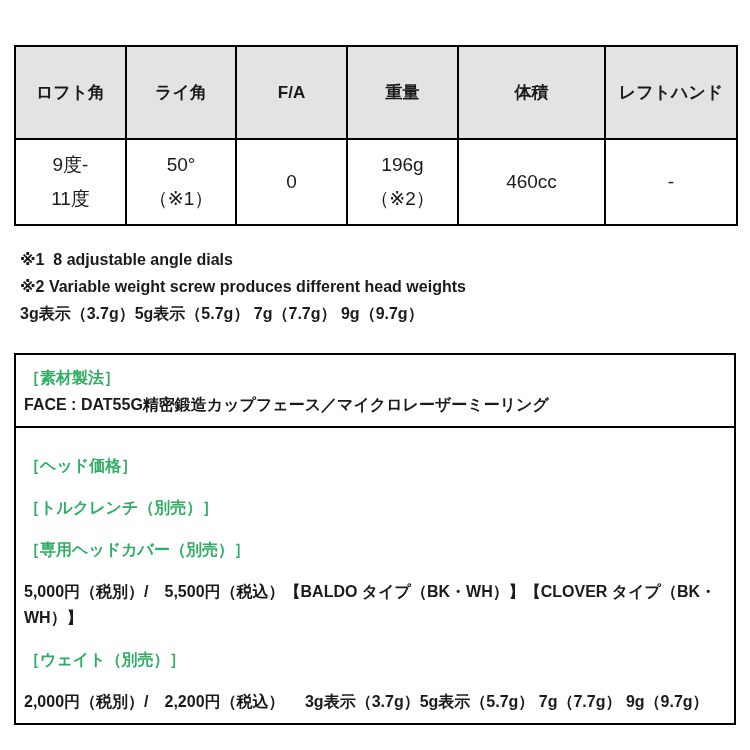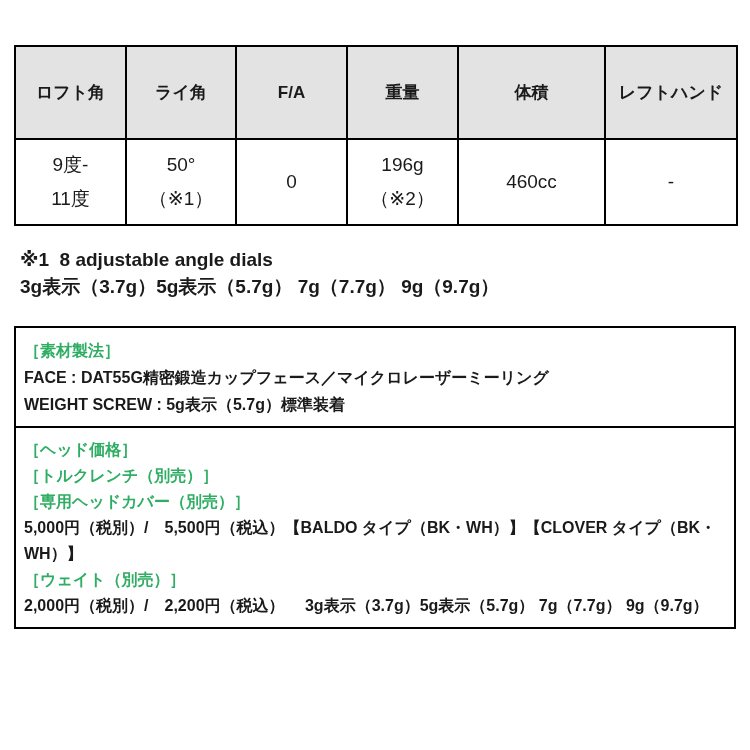--- a/index.html
+++ b/index.html
@@ -36,41 +36,41 @@
   table.spec td {
     font-size: 19px;
     font-weight: normal;
     height: 84px;
   }
   .cell-line { display: block; line-height: 34px; }
 
   
   .notes { margin: 20px 14px 0 20px; }
   .note-line {
-    font-size: 19px;
+    font-size: 16px;
     font-weight: bold;
     line-height: 27px;
     white-space: pre-wrap;
   }
 
   
   .detail-box {
     border: 2px solid #000;
     margin: 26px 14px 0 14px;
     background: #ffffff;
   }
   .box-section { padding: 9px 10px 8px 8px; }
   .box-section.first { border-bottom: 2px solid #000; }
   .box-line {
     font-size: 16px;
     font-weight: bold;
     line-height: 27px;
     white-space: pre-wrap;
   }
-  .box-section.second .box-line { line-height: 26px; }
+  .box-section.second .box-line { line-height: 26px; margin-top: 16px; }
   .green { color: #2ead63; }
 </style>
 </head>
 <body>
 
 <div class="page">
 
   <table class="spec">
     <colgroup>
       <col style="width:111px">
@@ -112,28 +112,28 @@
         </td>
         <td>
           <span class="cell-line">-</span>
         </td>
       </tr>
     </tbody>
   </table>
 
   <div class="notes">
     <div class="note-line">※1  8 adjustable angle dials</div>
+    <div class="note-line">※2 Variable weight screw produces different head weights</div>
     <div class="note-line">3g表示（3.7g）5g表示（5.7g） 7g（7.7g） 9g（9.7g）</div>
   </div>
 
   <div class="detail-box">
     <div class="box-section first">
       <div class="box-line green">［素材製法］</div>
       <div class="box-line">FACE : DAT55G精密鍛造カップフェース／マイクロレーザーミーリング</div>
-      <div class="box-line">WEIGHT SCREW : 5g表示（5.7g）標準装着</div>
     </div>
     <div class="box-section second">
       <div class="box-line green">［ヘッド価格］</div>
       <div class="box-line green">［トルクレンチ（別売）］</div>
       <div class="box-line green">［専用ヘッドカバー（別売）］</div>
       <div class="box-line">5,000円（税別）/　5,500円（税込）【BALDO タイプ（BK・WH）】【CLOVER タイプ（BK・WH）】</div>
       <div class="box-line green">［ウェイト（別売）］</div>
       <div class="box-line">2,000円（税別）/　2,200円（税込）　 3g表示（3.7g）5g表示（5.7g） 7g（7.7g） 9g（9.7g）</div>
     </div>
   </div>

